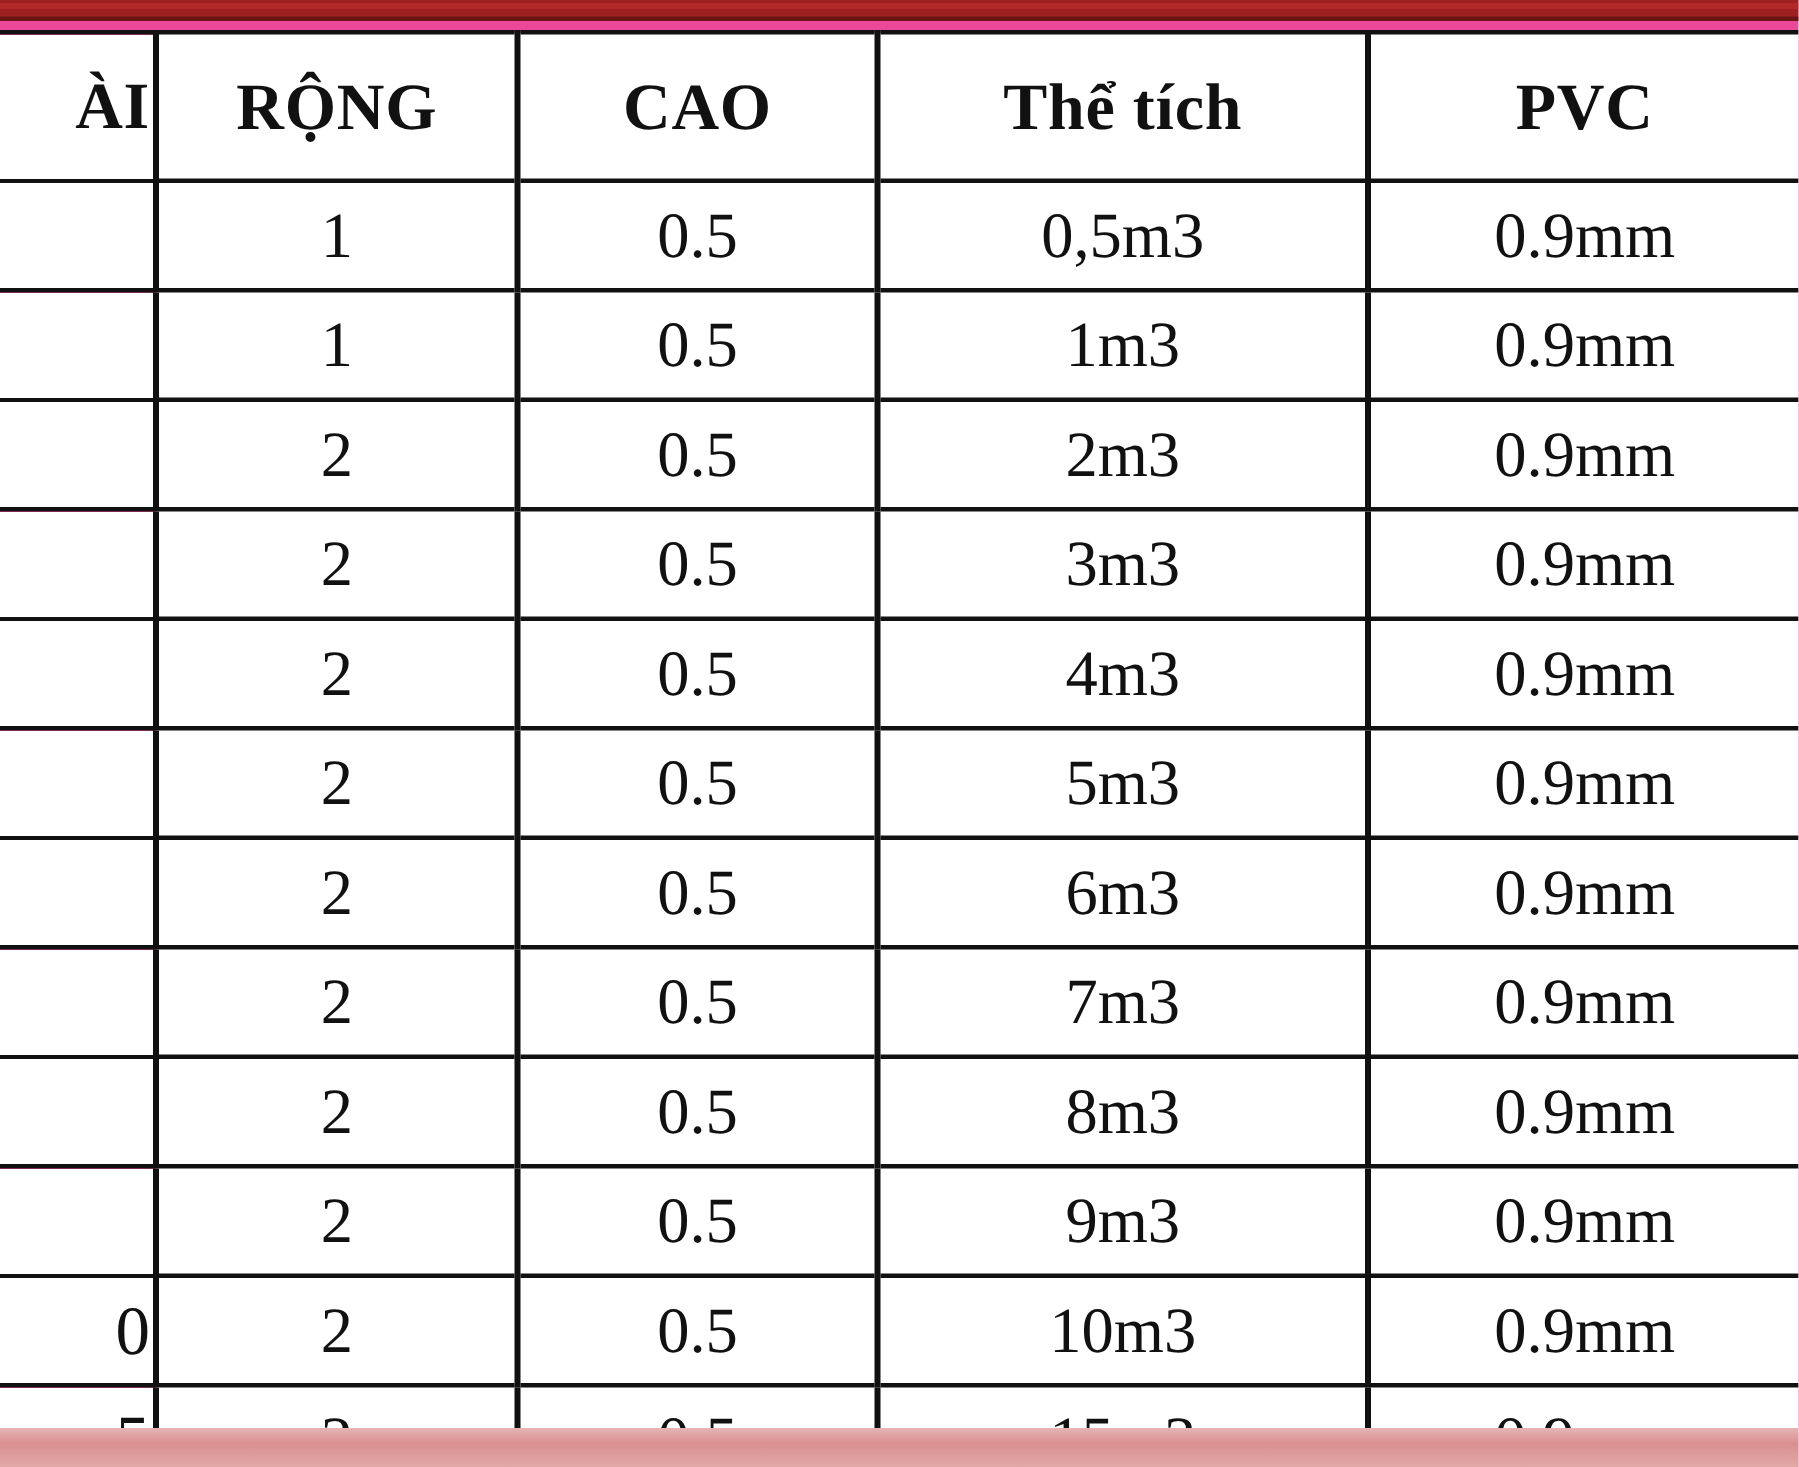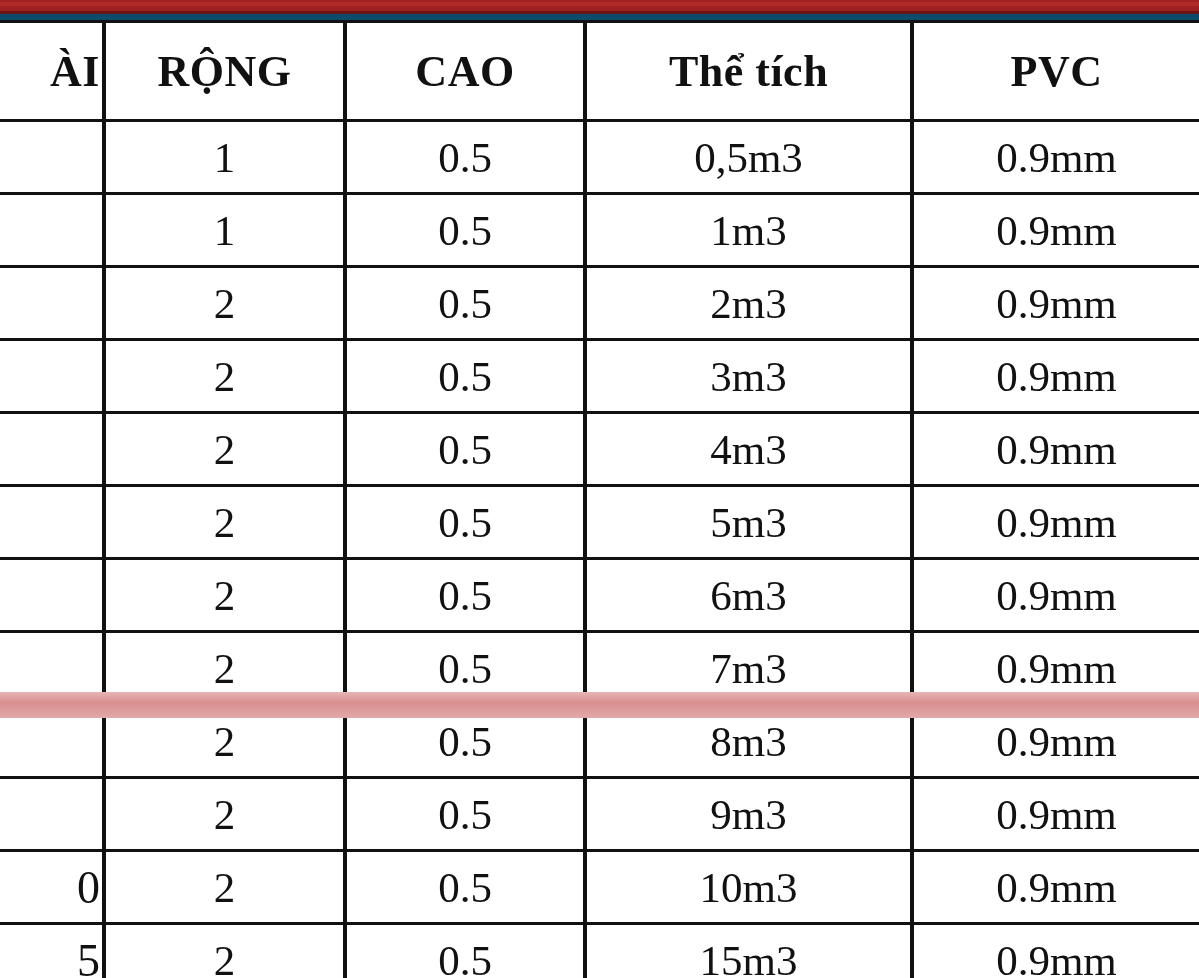--- a/index.html
+++ b/index.html
@@ -10,22 +10,22 @@
   body {
     width: 1199px;
     height: 978px;
     overflow: hidden;
     font-family: "Liberation Serif", "DejaVu Serif", serif;
   }
 
   .page {
     position: relative;
     width: 1199px;
-    height: 718px;
-    background: #0c4a6e;
+    height: 978px;
+    background: #ec4899;
   }
 
   
   .top-band {
     position: absolute;
     top: 0;
     left: 0;
     width: 1199px;
     height: 14px;
     background: #9e2020;

